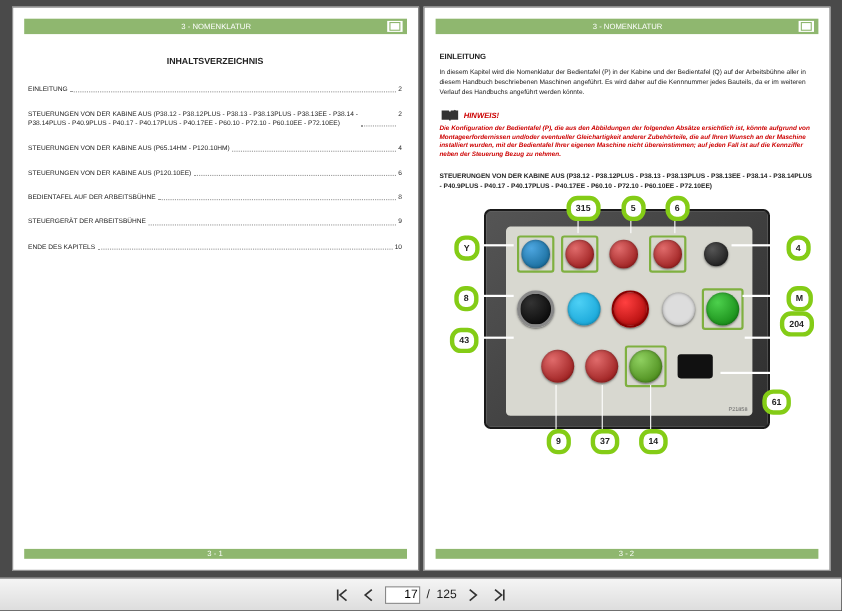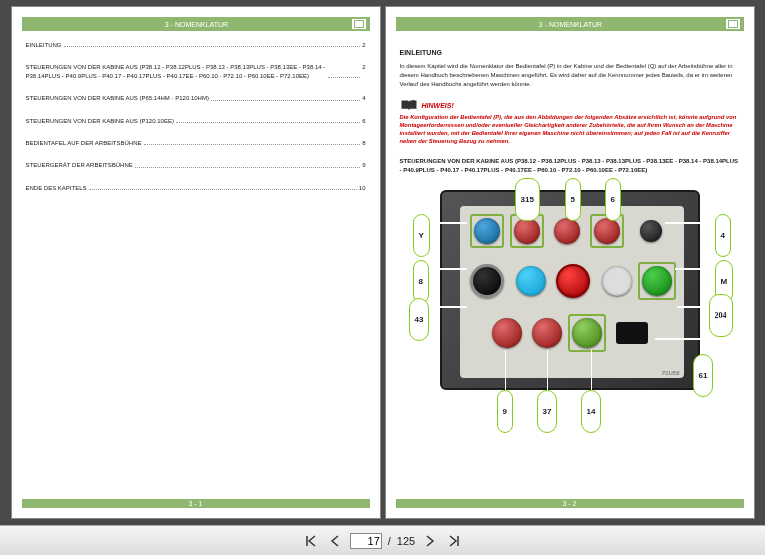--- a/index.html
+++ b/index.html
@@ -154,25 +154,25 @@
     height: 1.5px;
     z-index: 5;
   }
   .callout-line.v {
     width: 1.5px;
     height: auto;
   }
   .callout-tag {
     position: absolute;
     background: #fff;
-    border: 1px solid #84cc16;
+    border: 4px solid #84cc16;
     border-radius: 10px;
     font-size: 8px;
     font-weight: bold;
-    padding: 16px 5px;
+    padding: 3px 5px;
     z-index: 6;
     min-width: 14px;
     text-align: right;
   }
   .page-footer {
     position: absolute;
     bottom: 10px;
     left: 10px; right: 10px;
     background: #8fb76f;
     color: #fff;
@@ -218,20 +218,21 @@
 
 <div class="viewer">
 
   <div class="page">
     <div class="page-header">
       <span class="spacer"></span>
       <span>3 - NOMENKLATUR</span>
       <span class="doc-icon"></span>
     </div>
     <div class="page-content">
+      <div class="toc-title">INHALTSVERZEICHNIS</div>
 
       <div class="toc-entry">
         <span class="toc-label">EINLEITUNG</span>
         <span class="toc-dots"></span>
         <span class="toc-pn">2</span>
       </div>
       <div class="toc-entry">
         <span class="toc-label" style="max-width:300px">STEUERUNGEN VON DER KABINE AUS (P38.12 - P38.12PLUS - P38.13 - P38.13PLUS - P38.13EE - P38.14 - P38.14PLUS - P40.9PLUS - P40.17 - P40.17PLUS - P40.17EE - P60.10 - P72.10 - P60.10EE - P72.10EE)</span>
         <span class="toc-dots"></span>
         <span class="toc-pn">2</span>
@@ -335,21 +336,21 @@
 
         <div class="callout-tag" style="left:8px;top:80px;">8</div>
         <div class="callout-line" style="left:22px;top:88px;width:40px;"></div>
 
         <div class="callout-tag" style="left:310px;top:80px;">M</div>
         <div class="callout-line" style="left:270px;top:88px;width:40px;"></div>
 
         <div class="callout-tag" style="left:4px;top:118px;">43</div>
         <div class="callout-line" style="left:26px;top:126px;width:36px;"></div>
 
-        <div class="callout-tag" style="left:304px;top:114px;font-family:Liberation Serif, serif;">204</div>
+        <div class="callout-tag" style="left:304px;top:103px;">204</div>
         <div class="callout-line" style="left:272px;top:126px;width:34px;"></div>
 
         <div class="callout-tag" style="left:92px;top:210px;">9</div>
         <div class="callout-line v" style="left:100px;top:170px;height:40px;"></div>
 
         <div class="callout-tag" style="left:132px;top:210px;">37</div>
         <div class="callout-line v" style="left:142px;top:170px;height:40px;"></div>
 
         <div class="callout-tag" style="left:176px;top:210px;">14</div>
         <div class="callout-line v" style="left:186px;top:170px;height:40px;"></div>

